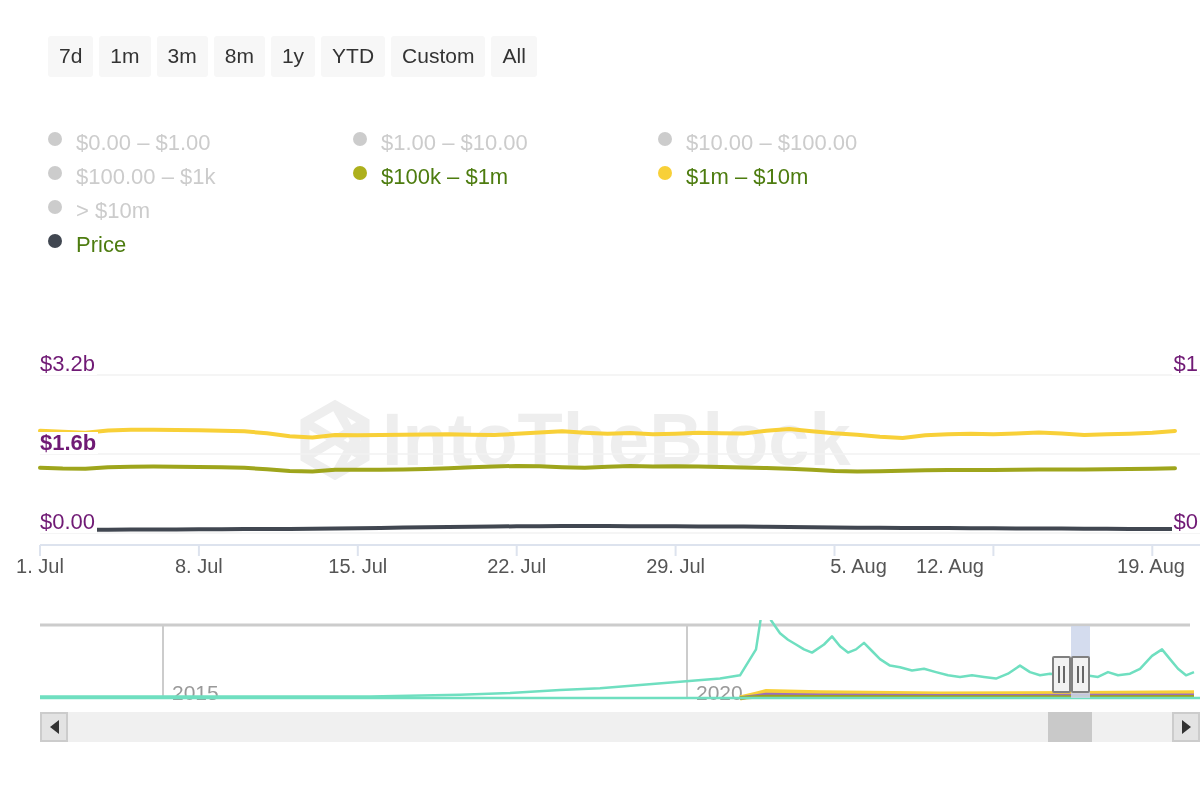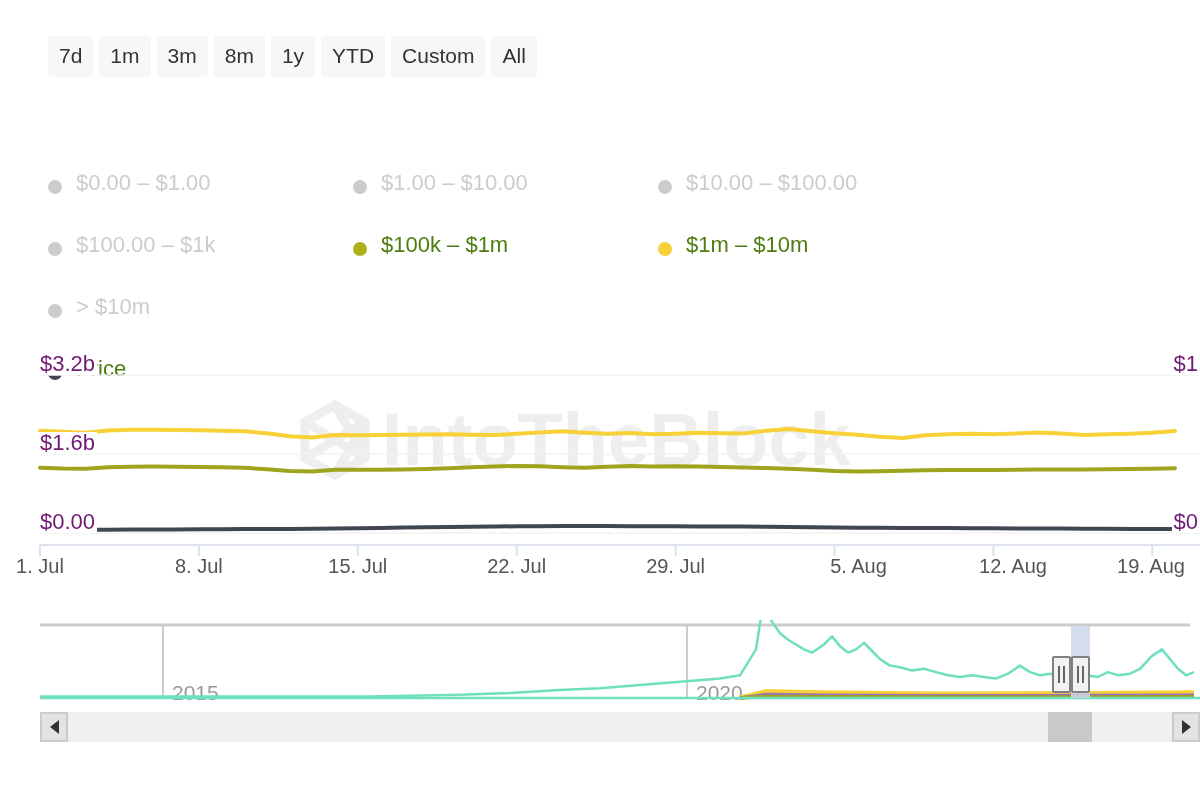--- a/index.html
+++ b/index.html
@@ -43,26 +43,25 @@
     position: absolute;
     left: 48px;
     top: 132px;
     width: 1000px;
     display: flex;
     flex-wrap: wrap;
     align-content: flex-start;
   }
   .legend-item {
     display: flex;
-    align-items: flex-end;
+    align-items: flex-start;
     width: 305px;
     height: 34px;
     cursor: pointer;
     box-sizing: border-box;
-    margin-top: 28px;
   }
   .legend-item.full-row { width: 100%; }
   .legend-dot {
     width: 14px;
     height: 14px;
     border-radius: 50%;
     flex: 0 0 auto;
     margin-right: 14px;
   }
   .legend-label {
@@ -256,34 +255,34 @@
       <line x1="834.5" x2="834.5" y1="205" y2="216" stroke="#dde3ee" stroke-width="2"></line>
       <line x1="993.4" x2="993.4" y1="205" y2="216" stroke="#dde3ee" stroke-width="2"></line>
       <line x1="1152.3" x2="1152.3" y1="205" y2="216" stroke="#dde3ee" stroke-width="2"></line>
       <path d="M40.0 90.8 L62.7 91.8 L85.4 92.8 L108.1 90.5 L130.8 89.8 L153.5 89.8 L176.2 90.1 L198.9 90.3 L221.6 90.8 L244.3 91.3 L267.0 93.3 L289.7 96.2 L312.4 97.5 L335.1 95.0 L357.8 95.2 L380.5 95.0 L403.2 94.7 L425.9 94.5 L448.6 94.3 L471.3 94.7 L494.0 95.0 L516.7 93.8 L539.4 92.5 L562.1 91.3 L584.8 92.8 L607.5 93.8 L630.2 93.0 L652.9 94.3 L675.6 93.8 L698.3 92.8 L721.0 93.3 L743.7 93.5 L766.4 90.8 L789.1 89.1 L811.8 91.3 L834.5 93.3 L857.2 94.7 L879.9 96.7 L902.6 98.0 L925.3 95.2 L948.0 94.3 L970.7 93.8 L993.4 94.3 L1016.1 93.5 L1038.8 92.5 L1061.5 93.5 L1084.2 95.0 L1106.9 94.3 L1129.6 93.8 L1152.3 92.8 L1175.0 91.0" fill="none" stroke="#f8d038" stroke-width="4" stroke-linecap="round" stroke-linejoin="round"></path>
       <path d="M40.0 127.8 L62.7 128.6 L85.4 128.8 L108.1 127.3 L130.8 126.8 L153.5 126.6 L176.2 126.8 L198.9 127.1 L221.6 127.3 L244.3 127.8 L267.0 129.3 L289.7 131.0 L312.4 131.5 L335.1 129.8 L357.8 129.8 L380.5 129.8 L403.2 129.6 L425.9 129.1 L448.6 128.3 L471.3 127.3 L494.0 126.6 L516.7 125.9 L539.4 126.3 L562.1 127.3 L584.8 127.8 L607.5 126.8 L630.2 126.1 L652.9 126.6 L675.6 126.3 L698.3 126.6 L721.0 127.1 L743.7 127.6 L766.4 128.1 L789.1 128.8 L811.8 129.8 L834.5 131.0 L857.2 131.5 L879.9 131.3 L902.6 130.8 L925.3 130.3 L948.0 130.0 L970.7 130.0 L993.4 130.0 L1016.1 129.8 L1038.8 129.6 L1061.5 129.6 L1084.2 129.6 L1106.9 129.3 L1129.6 129.1 L1152.3 128.8 L1175.0 128.3" fill="none" stroke="#9ea51c" stroke-width="4" stroke-linecap="round" stroke-linejoin="round"></path>
       <path d="M40.0 190.0 L62.7 189.9 L85.4 189.8 L108.1 189.7 L130.8 189.6 L153.5 189.5 L176.2 189.4 L198.9 189.3 L221.6 189.2 L244.3 189.1 L267.0 189.1 L289.7 189.0 L312.4 188.8 L335.1 188.5 L357.8 188.2 L380.5 187.9 L403.2 187.6 L425.9 187.3 L448.6 187.0 L471.3 186.7 L494.0 186.5 L516.7 186.3 L539.4 186.2 L562.1 186.1 L584.8 186.1 L607.5 186.1 L630.2 186.2 L652.9 186.3 L675.6 186.3 L698.3 186.4 L721.0 186.5 L743.7 186.6 L766.4 186.7 L789.1 186.9 L811.8 187.2 L834.5 187.5 L857.2 187.7 L879.9 187.8 L902.6 187.9 L925.3 188.0 L948.0 188.1 L970.7 188.2 L993.4 188.3 L1016.1 188.4 L1038.8 188.5 L1061.5 188.6 L1084.2 188.7 L1106.9 188.8 L1129.6 188.9 L1152.3 189.0 L1175.0 189.1" fill="none" stroke="#414751" stroke-width="4" stroke-linecap="round" stroke-linejoin="round"></path>
     </svg>
   <div id="plot-area">
       <div class="y-label left" style="top: 171px;">$0.00</div>
       <div class="y-label right" style="top: 171px;">$0</div>
-      <div class="y-label left" style="top: 92px;">$1.6b</div>
+      <div class="y-label left" style="top: 92px; font-weight: bold;">$1.6b</div>
       <div class="y-label left" style="top: 13px;">$3.2b</div>
       <div class="y-label right" style="top: 13px;">$1</div>
     </div>
 </div>
 
 <div id="x-axis-labels">
     <div class="x-label" style="left: 40px;">1. Jul</div>
     <div class="x-label" style="left: 198.9px;">8. Jul</div>
     <div class="x-label" style="left: 357.8px;">15. Jul</div>
     <div class="x-label" style="left: 516.7px;">22. Jul</div>
     <div class="x-label" style="left: 675.6px;">29. Jul</div>
     <div class="x-label" style="left: 834.5px; margin-left: 24px;">5. Aug</div>
-    <div class="x-label" style="left: 1013px;">12. Aug</div>
+    <div class="x-label" style="left: 950px;">12. Aug</div>
     <div class="x-label" style="left: 1151px; text-align: center;">19. Aug</div>
   </div>
 
 <div id="navigator">
   <svg id="nav-svg" width="1160" height="90" viewBox="0 0 1160 90">
       <line x1="0" x2="1150" y1="5" y2="5" stroke="#cccccc" stroke-width="3"></line>
       <line x1="123" x2="123" y1="6" y2="78" stroke="#cccccc" stroke-width="2"></line>
       <text x="132" y="80" fill="#999999" font-size="21" font-family="&quot;Liberation Sans&quot;, sans-serif">2015</text>
       <line x1="647" x2="647" y1="6" y2="78" stroke="#cccccc" stroke-width="2"></line>
       <text x="656" y="80" fill="#999999" font-size="21" font-family="&quot;Liberation Sans&quot;, sans-serif">2020</text>

